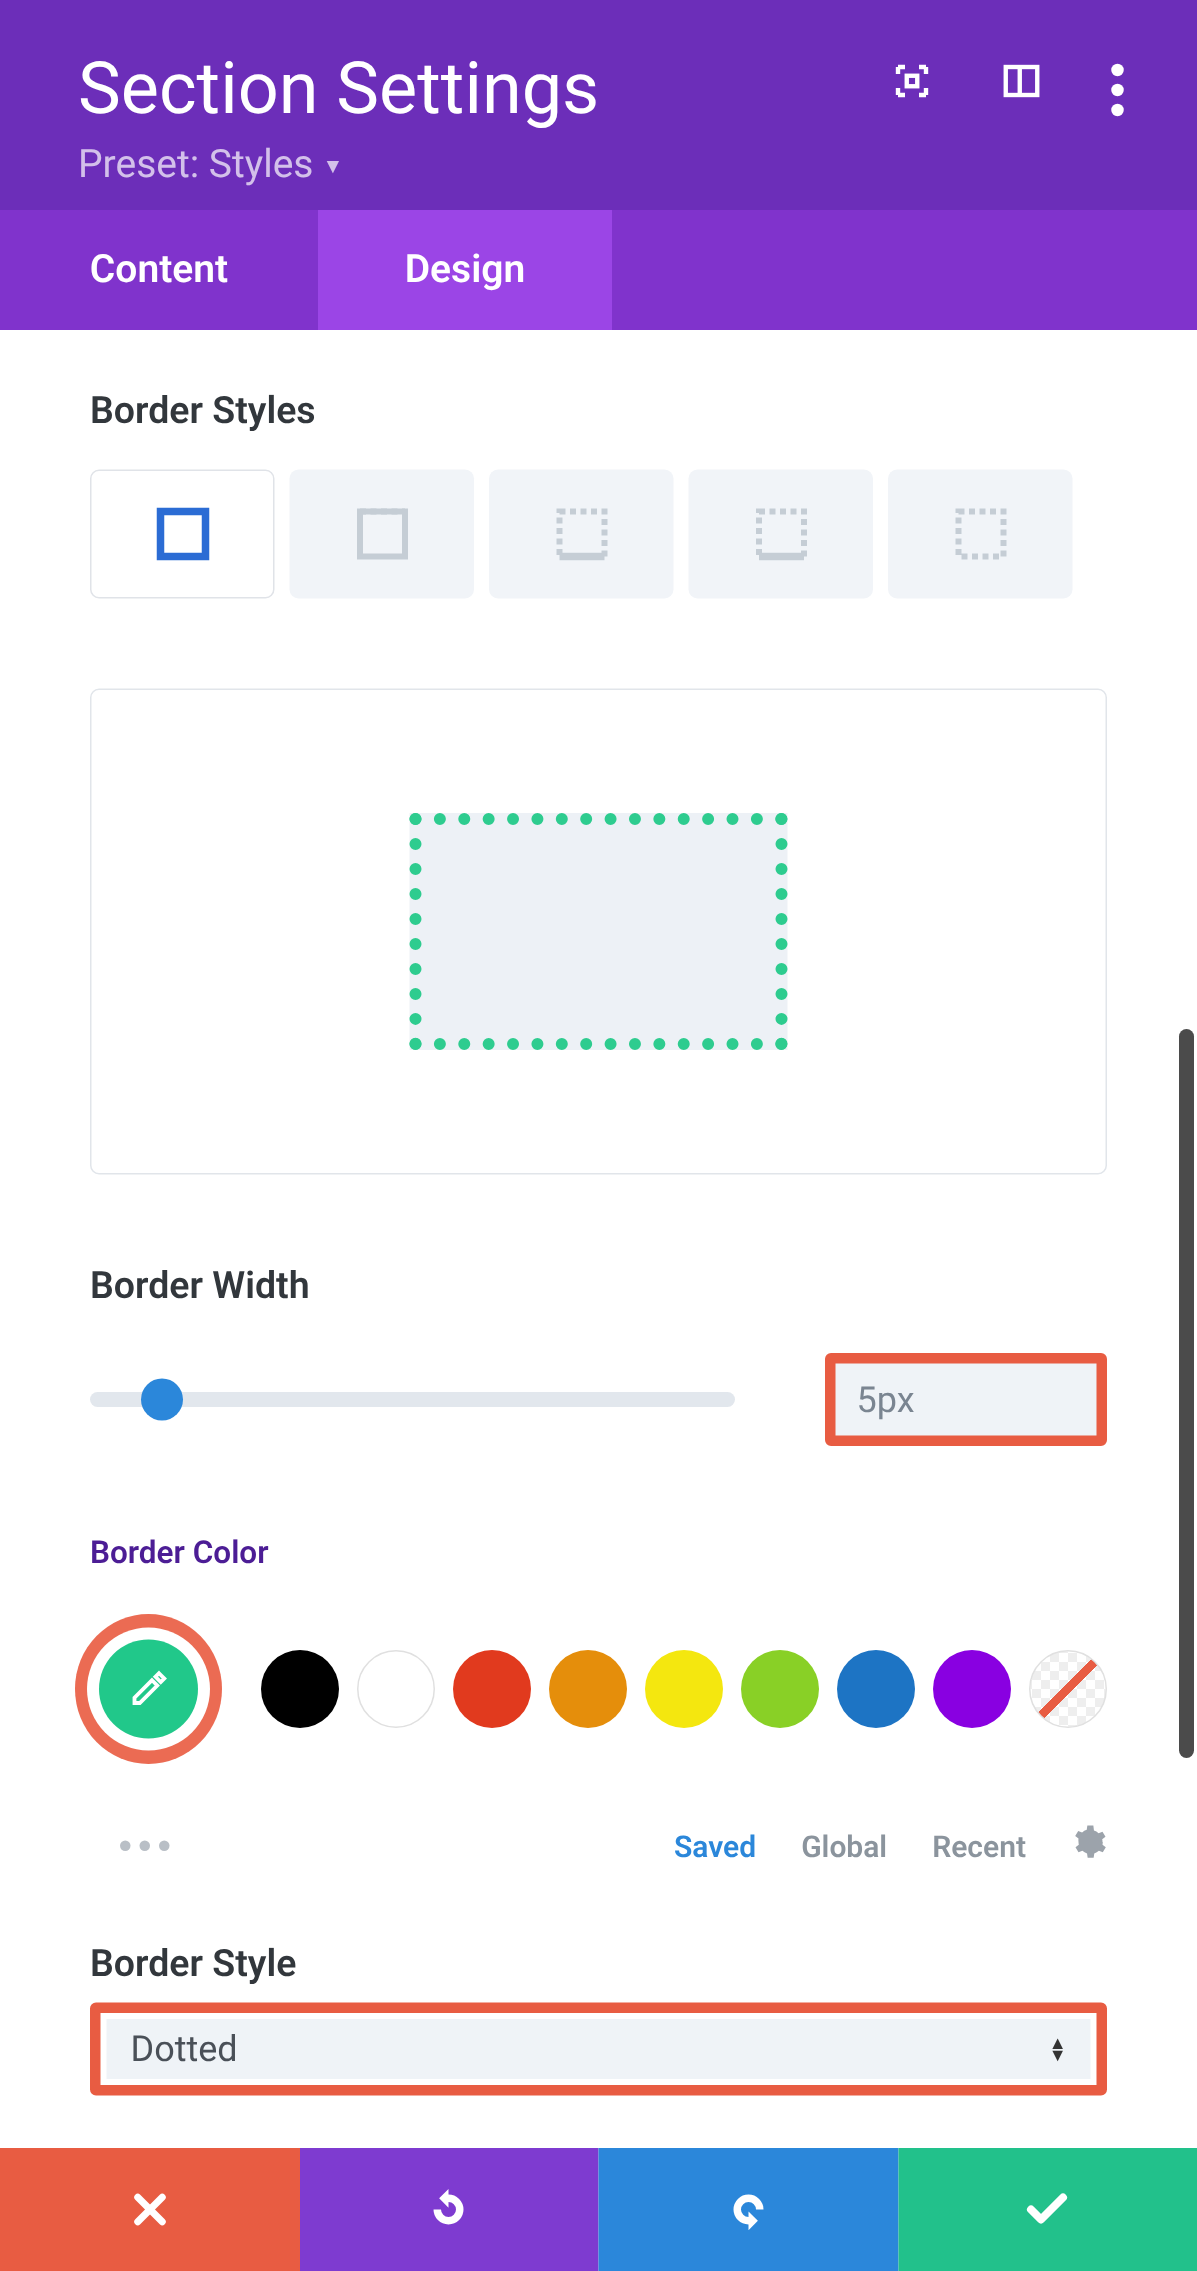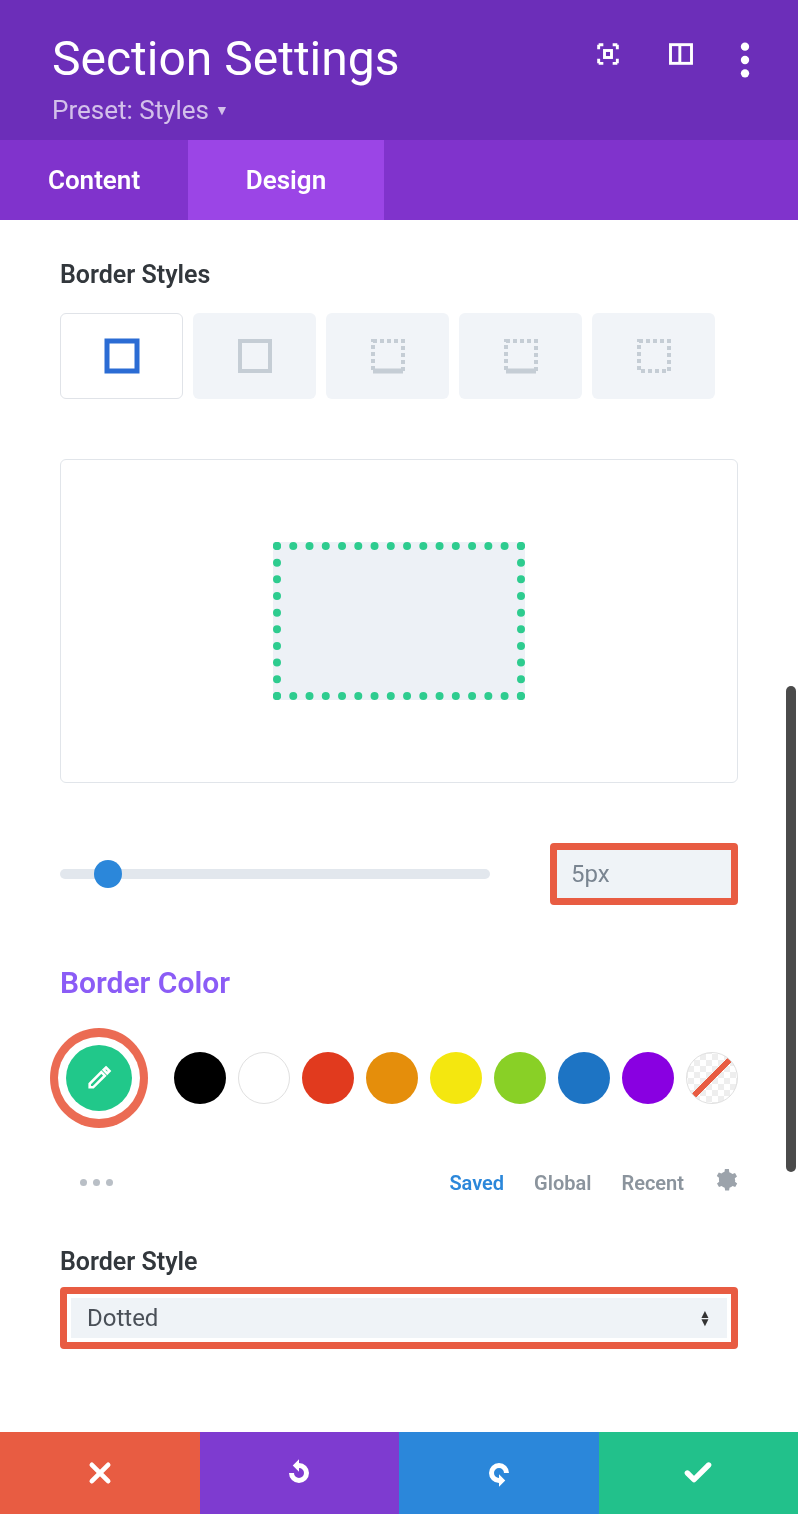--- a/index.html
+++ b/index.html
@@ -48,21 +48,21 @@
   .tab {
     color: #fff;
     font-size: 26px;
     font-weight: 600;
     display: flex;
     align-items: center;
     justify-content: center;
     height: 100%;
     cursor: pointer;
   }
-  .tab.content { width: 188px; }
+  .tab.content { width: 212px; }
   .tab.design  { width: 196px; background: #9b45e6; }
   .tab.advanced{ flex:1; }
   .body {
     padding: 40px 60px 40px 60px;
   }
   .section-label {
     font-size: 25px;
     font-weight: 600;
     color: #32373c;
     margin-bottom: 24px;
@@ -106,21 +106,21 @@
     position:absolute; left:48px; top:50%; transform:translate(-50%,-50%);
     width:28px; height:28px; border-radius:50%; background:#2b87da;
   }
   .width-input {
     width:188px; height:62px; background:#eff3f7;
     border:7px solid #e85c42;
     border-radius:4px;
     font-size:24px; color:#7a8591;
     display:flex; align-items:center; padding-left:14px;
   }
-  .color-label { font-size:30px; font-weight:600; color:#8b5cf6; margin-bottom: 28px; margin-top: 40px; }
+  .color-label { font-size:21px; font-weight:600; color:#4c1d95; margin-bottom: 28px; margin-top: 40px; }
   .color-row {
     display:flex; align-items:center; gap:12px;
     margin-bottom: 40px;
   }
   .picker-outer {
     width:100px; height:100px; border-radius:50%;
     background:#eb6b53;
     display:flex; align-items:center; justify-content:center;
     margin-right:14px;
     margin-left:-10px;
@@ -261,20 +261,21 @@
             <rect x="3" y="3" width="30" height="30" fill="none" stroke="#c5cdd5" stroke-width="4" stroke-dasharray="4 3"></rect>
           </svg>
       </div>
     </div>
   </div>
 
   <div class="preview-box">
     <div class="preview-inner"></div>
   </div>
 
+  <div class="width-label">Border Width</div>
   <div class="width-row">
     <div class="slider-wrap">
       <div class="slider-track"></div>
       <div class="slider-thumb"></div>
     </div>
     <div class="width-input">5px</div>
   </div>
 
   <div class="color-label">Border Color</div>
   <div class="color-row">

